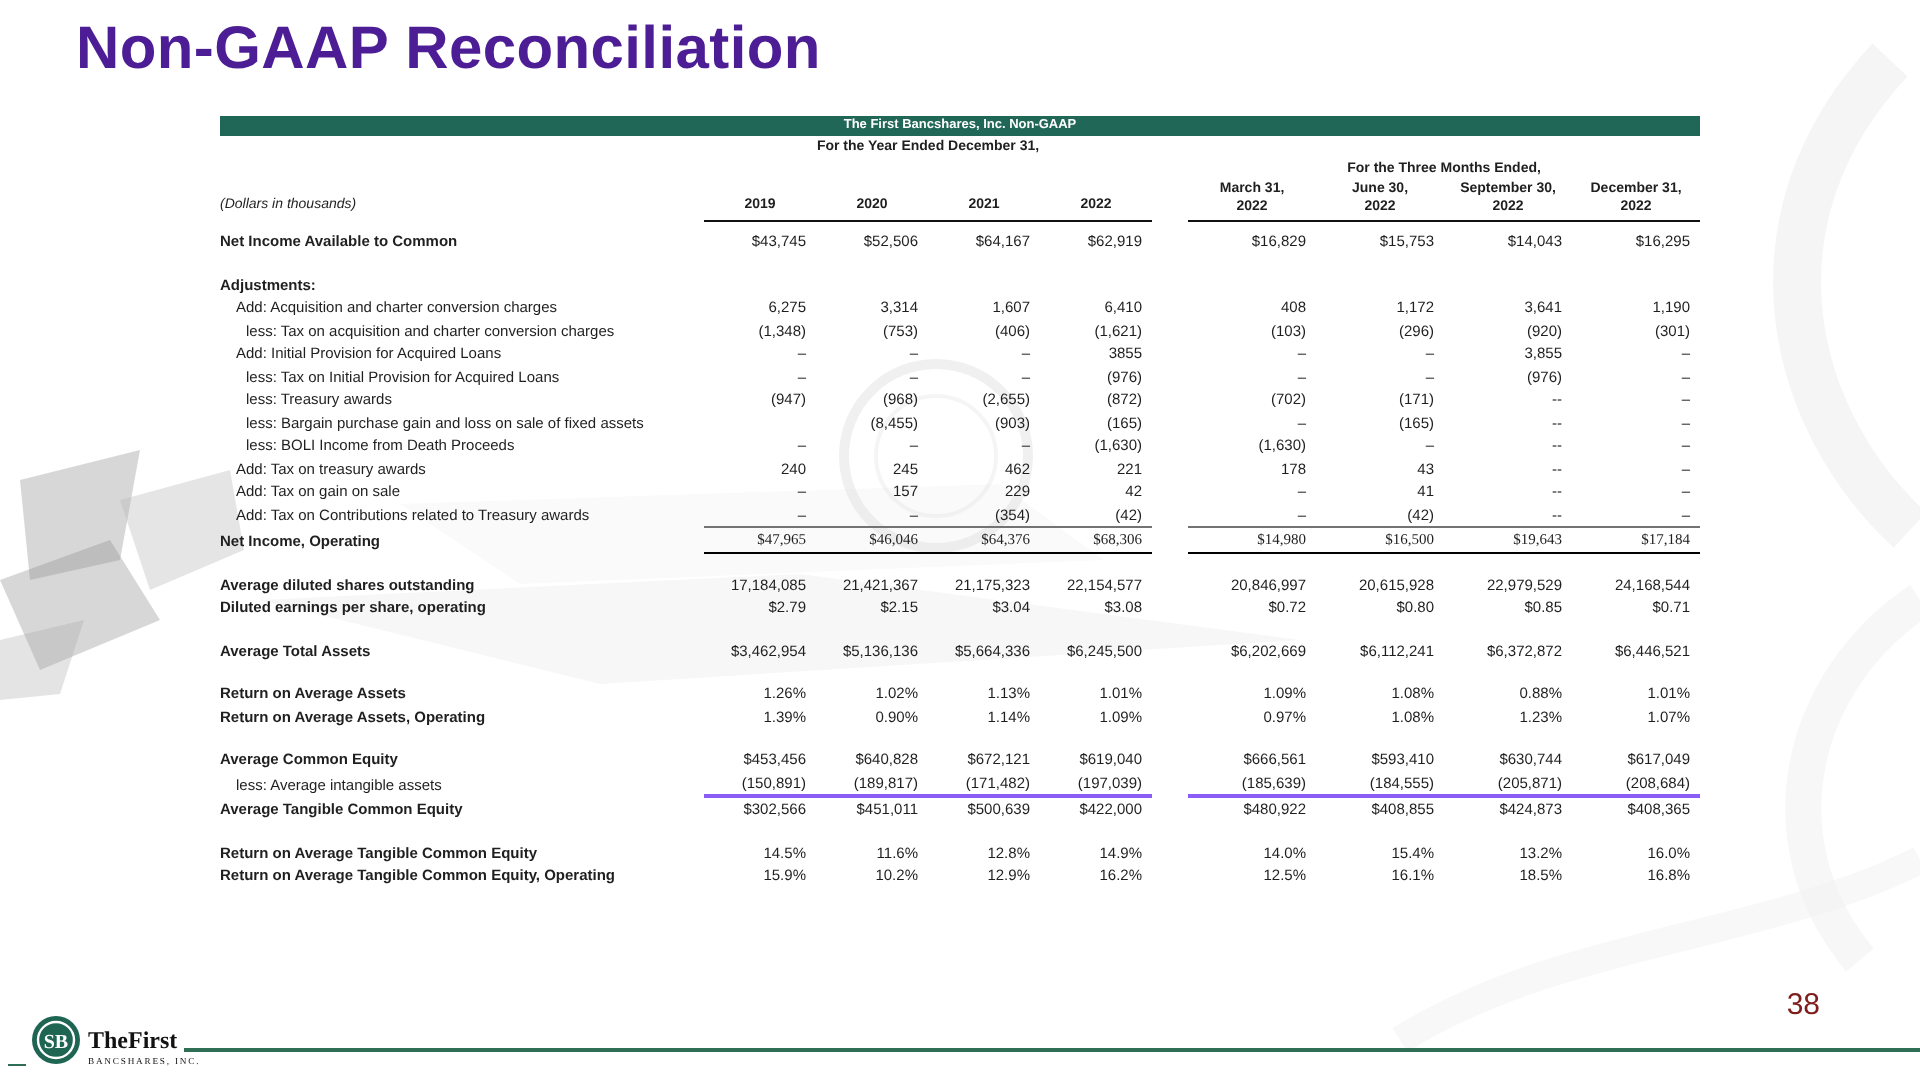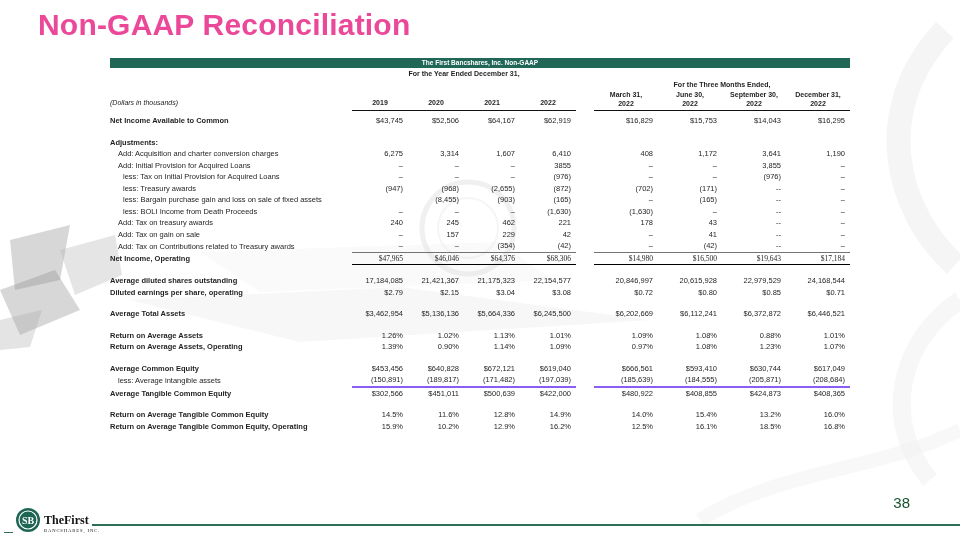--- a/index.html
+++ b/index.html
@@ -1,20 +1,20 @@
 <!DOCTYPE html>
 <html><head>
 <meta charset="utf-8">
 <style>
   html,body{margin:0;padding:0;}
   .slide{position:relative;width:960px;height:540px;background:#ffffff;overflow:hidden;
          font-family:"Liberation Sans",sans-serif;color:#1f1f1f;}
   .bg{position:absolute;left:0;top:0;z-index:0;}
   .title{position:absolute;left:38px;top:8px;font-size:30px;font-weight:bold;
-         color:#ec4899;letter-spacing:0.2px;z-index:2;}
+         color:#4c1d95;letter-spacing:0.2px;z-index:2;}
   .tablewrap{position:absolute;left:110px;top:58px;width:740px;z-index:2;}
   .bar{background:#206757;color:#ffffff;font-size:6.5px;font-weight:bold;text-align:center;
        height:10px;line-height:10px;}
   table{border-collapse:collapse;table-layout:fixed;width:740px;}
   td{padding:0;font-size:7.5px;line-height:11.5px;height:11.5px;white-space:nowrap;
      vertical-align:bottom;color:#1f1f1f;}
   thead .grp{ text-align:center;font-weight:bold;font-size:7px;height:12px;line-height:12px;}
   thead .r2 td{height:10px;line-height:10px;}
   .colhead{text-align:center;font-weight:bold;font-size:7px;border-bottom:1px solid #111;
            vertical-align:bottom;padding-bottom:2px;}
@@ -30,21 +30,21 @@
   .rule{border-bottom:2px solid #8b5cf6;}
   .gapcell{border:none !important;}
   .footer{position:absolute;left:4px;top:507px;display:flex;align-items:flex-end;z-index:3;}
   .footer .dash{width:9px;height:1.5px;background:#2d6e55;margin-right:2px;}
   .logotext{margin-left:3px;}
   .logotext .name{font-family:"Liberation Serif",serif;font-weight:bold;font-size:12px;
                   line-height:15px;color:#121212;}
   .logotext .sub{font-family:"Liberation Serif",serif;font-size:4.6px;letter-spacing:0.9px;
                  color:#121212;margin-top:0px;}
   .footrule{position:absolute;left:92px;top:524px;right:0;height:1.5px;background:#2d6e55;z-index:1;}
-  .pagenum{position:absolute;right:50px;top:494px;font-size:15px;color:#14532d;z-index:2;}
+  .pagenum{position:absolute;right:50px;top:494px;font-size:15px;color:#7f1d1d;z-index:2;}
 </style>
 </head>
 <body>
 
 <div class="slide">
 
   <svg class="bg" width="960" height="540" viewBox="0 0 960 540">
     <path d="M945,30 C870,110 895,210 955,265" fill="none" stroke="#eeeeee" stroke-width="24" opacity="0.6"></path>
     <path d="M960,300 C900,340 880,420 930,480" fill="none" stroke="#f1f1f1" stroke-width="18" opacity="0.55"></path>
     <path d="M700,520 C780,470 880,470 960,430" fill="none" stroke="#f2f2f2" stroke-width="14" opacity="0.5"></path>
@@ -147,20 +147,32 @@
             <td class="num">3,314</td>
             <td class="num">1,607</td>
             <td class="num">6,410</td>
             <td class="gapcell"></td>
             <td class="num">408</td>
             <td class="num">1,172</td>
             <td class="num">3,641</td>
             <td class="num">1,190</td>
           </tr>
           <tr>
+            <td class="lbl ind2">less: Tax on acquisition and charter conversion charges</td>
+            <td class="num">(1,348)</td>
+            <td class="num">(753)</td>
+            <td class="num">(406)</td>
+            <td class="num">(1,621)</td>
+            <td class="gapcell"></td>
+            <td class="num">(103)</td>
+            <td class="num">(296)</td>
+            <td class="num">(920)</td>
+            <td class="num">(301)</td>
+          </tr>
+          <tr>
             <td class="lbl ind1">Add: Initial Provision for Acquired Loans</td>
             <td class="num">–</td>
             <td class="num">–</td>
             <td class="num">–</td>
             <td class="num">3855</td>
             <td class="gapcell"></td>
             <td class="num">–</td>
             <td class="num">–</td>
             <td class="num">3,855</td>
             <td class="num">–</td>

